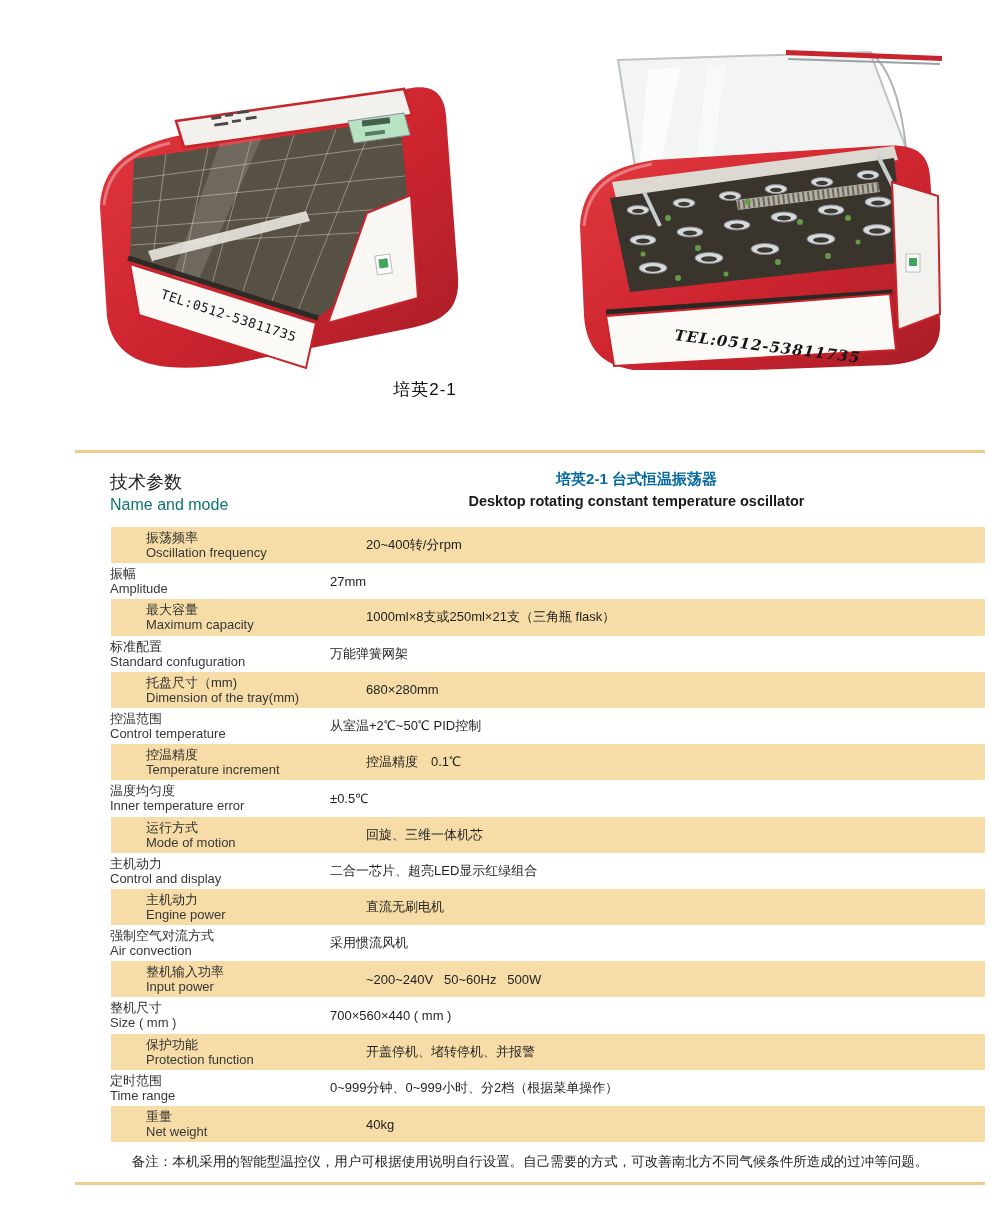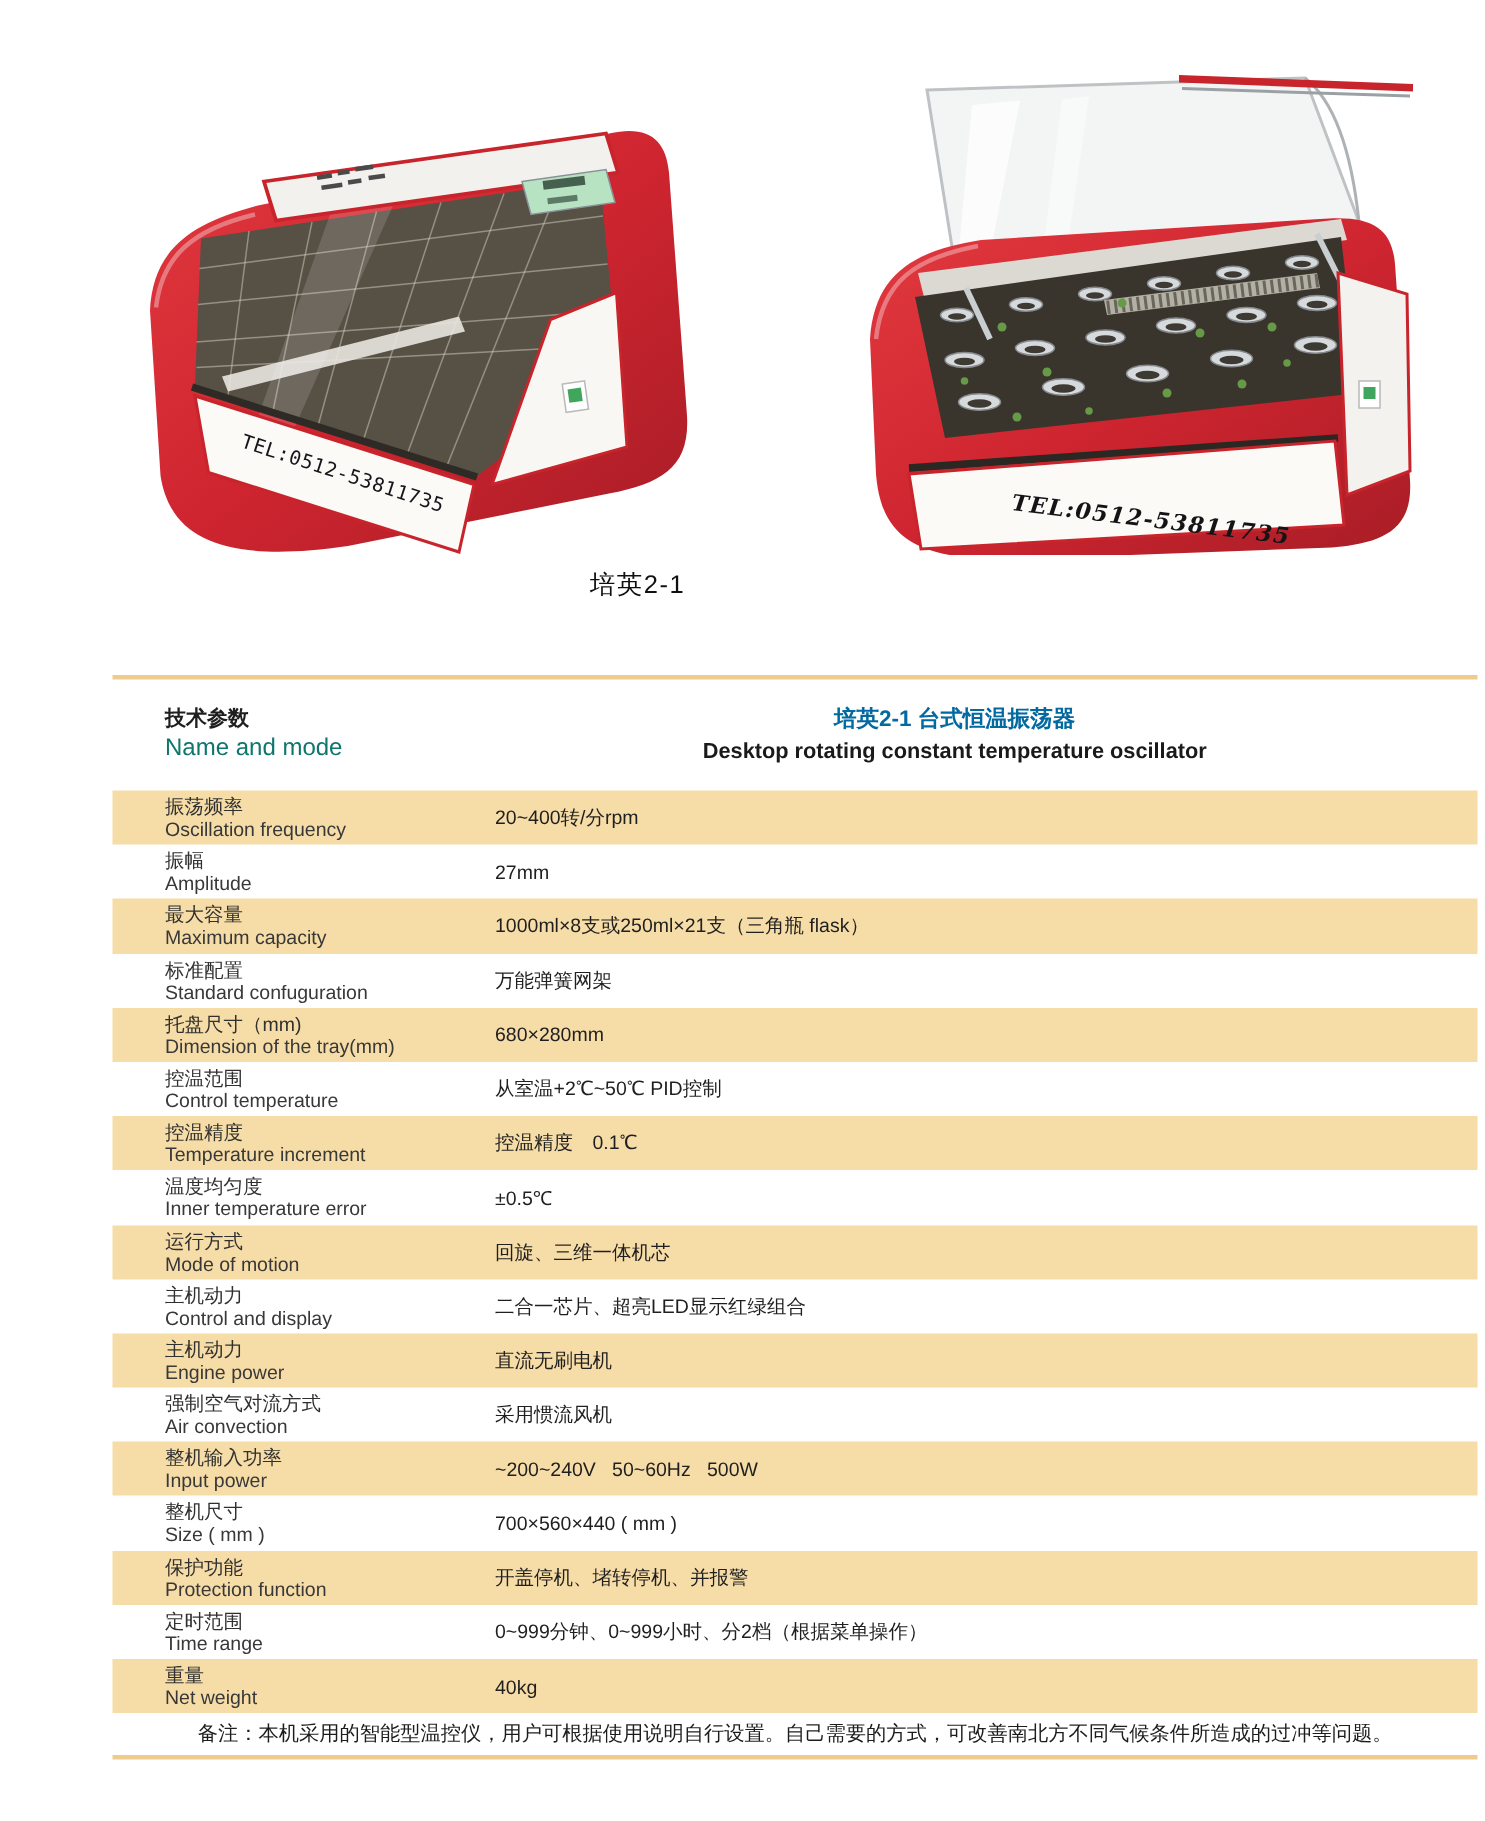--- a/index.html
+++ b/index.html
@@ -14,36 +14,36 @@
   
   .caption {
     position:absolute; top:378px; left:0; width:850px; text-align:center;
     font-size:17px; font-weight:normal; color:#101010; letter-spacing:1px;
   }
   
   .spec { position:absolute; left:75px; top:450px; width:910px; }
   .topline, .bottomline { height:3px; background:#F0CB8E; }
   .spec-header { display:flex; height:74px; padding-top:17px; }
   .h-left  { width:255px; padding-left:35px; }
-  .h-zh    { font-size:14px; font-weight:bold; color:#1e1e1e; }
+  .h-zh    { font-size:18px; font-weight:normal; color:#1e1e1e; }
   .h-en    { font-size:16px; color:#0f766e; margin-top:2px; }
   .h-right { flex:1; text-align:center; padding-right:42px; }
   .h-rzh   { font-size:15px; font-weight:bold; color:#0369a1; }
   .h-ren   { font-size:14.5px; font-weight:bold; color:#1a1a1a; margin-top:4px; }
   .row { display:flex; height:36.2px; }
-  .row.peach { background:#F6DCA6; }
+  .row.peach { background:#F6DCA6;margin-left:36px; }
   .cell-label { width:255px; padding:3px 0 0 35px; line-height:15px; }
   .cell-label .zh { font-size:13px; color:#303030; }
   .cell-label .en { font-size:13px; color:#383838; }
   .cell-value {
     flex:1; display:flex; align-items:center; justify-content:flex-start;
     font-size:13px; color:#1f1f1f; white-space:pre;
   }
   .note {
-    height:28px; display:flex; align-items:center; justify-content:center;
+    height:40px; display:flex; align-items:center; justify-content:center;
     font-size:13.5px; color:#1c1c1c;
   }
   svg text { user-select:none; }
 </style>
 </head>
 <body>
 
 <div class="page">
 
   <svg class="photo-left" viewBox="0 0 415 315">

